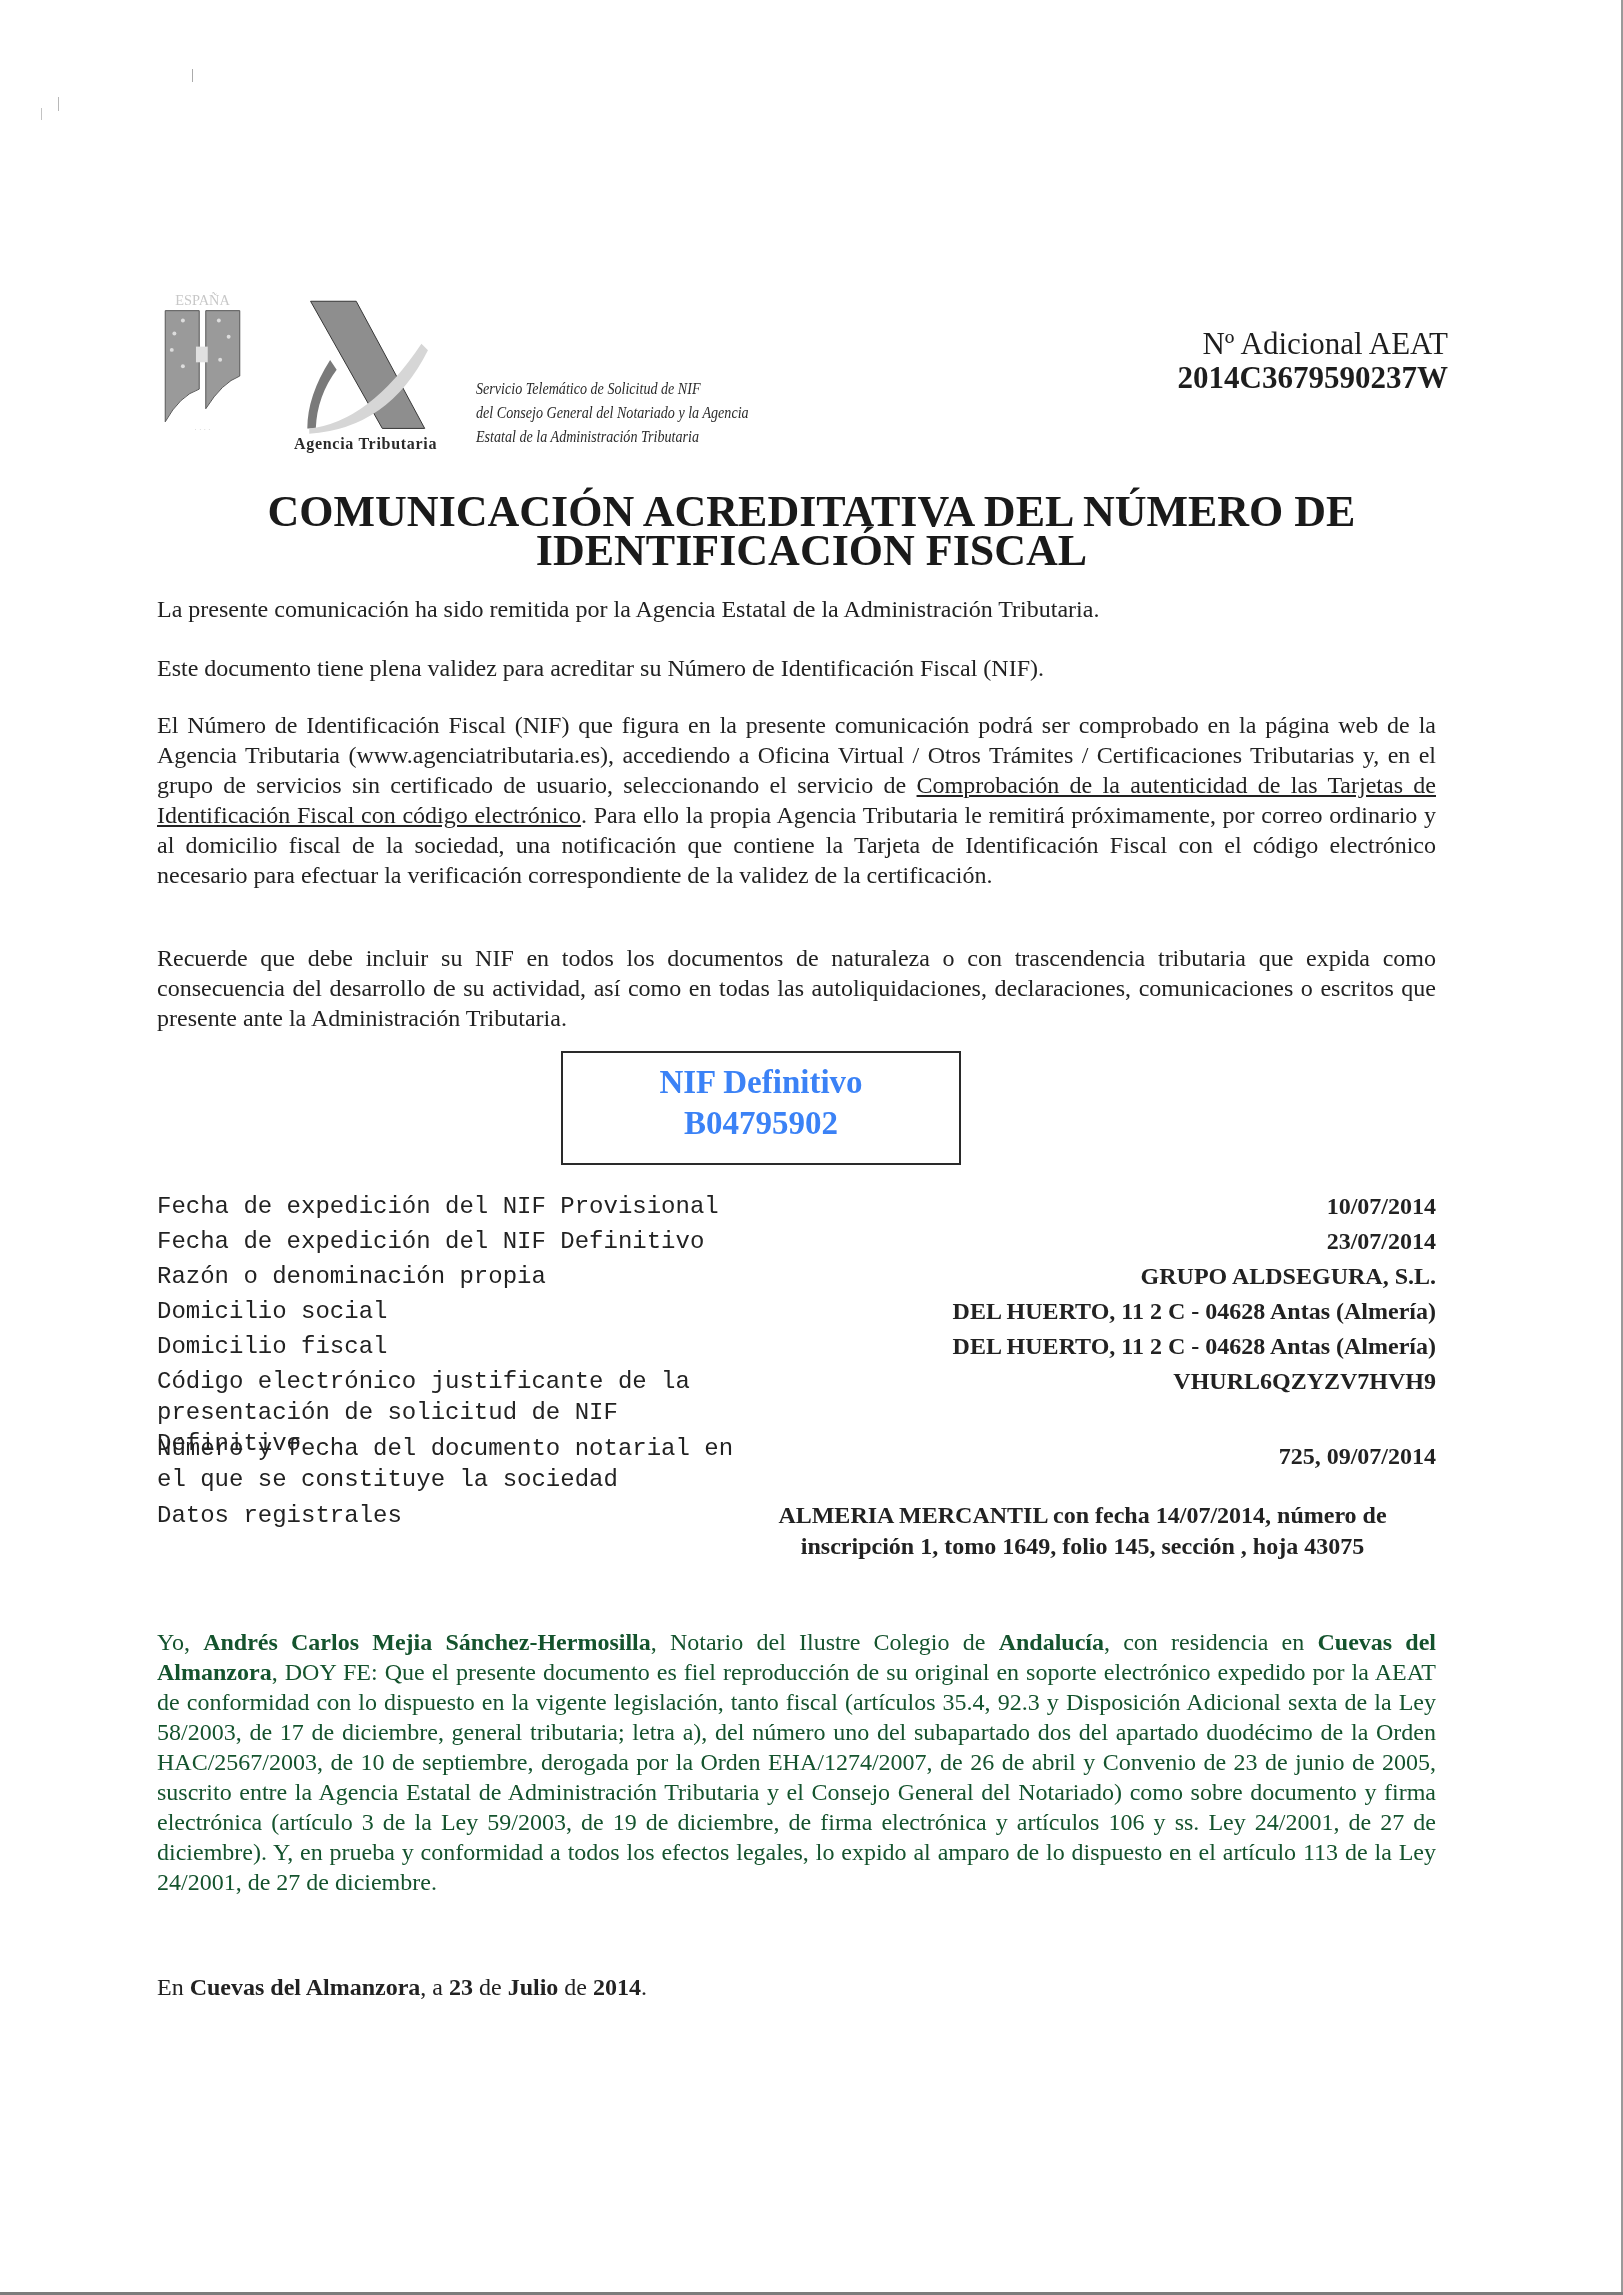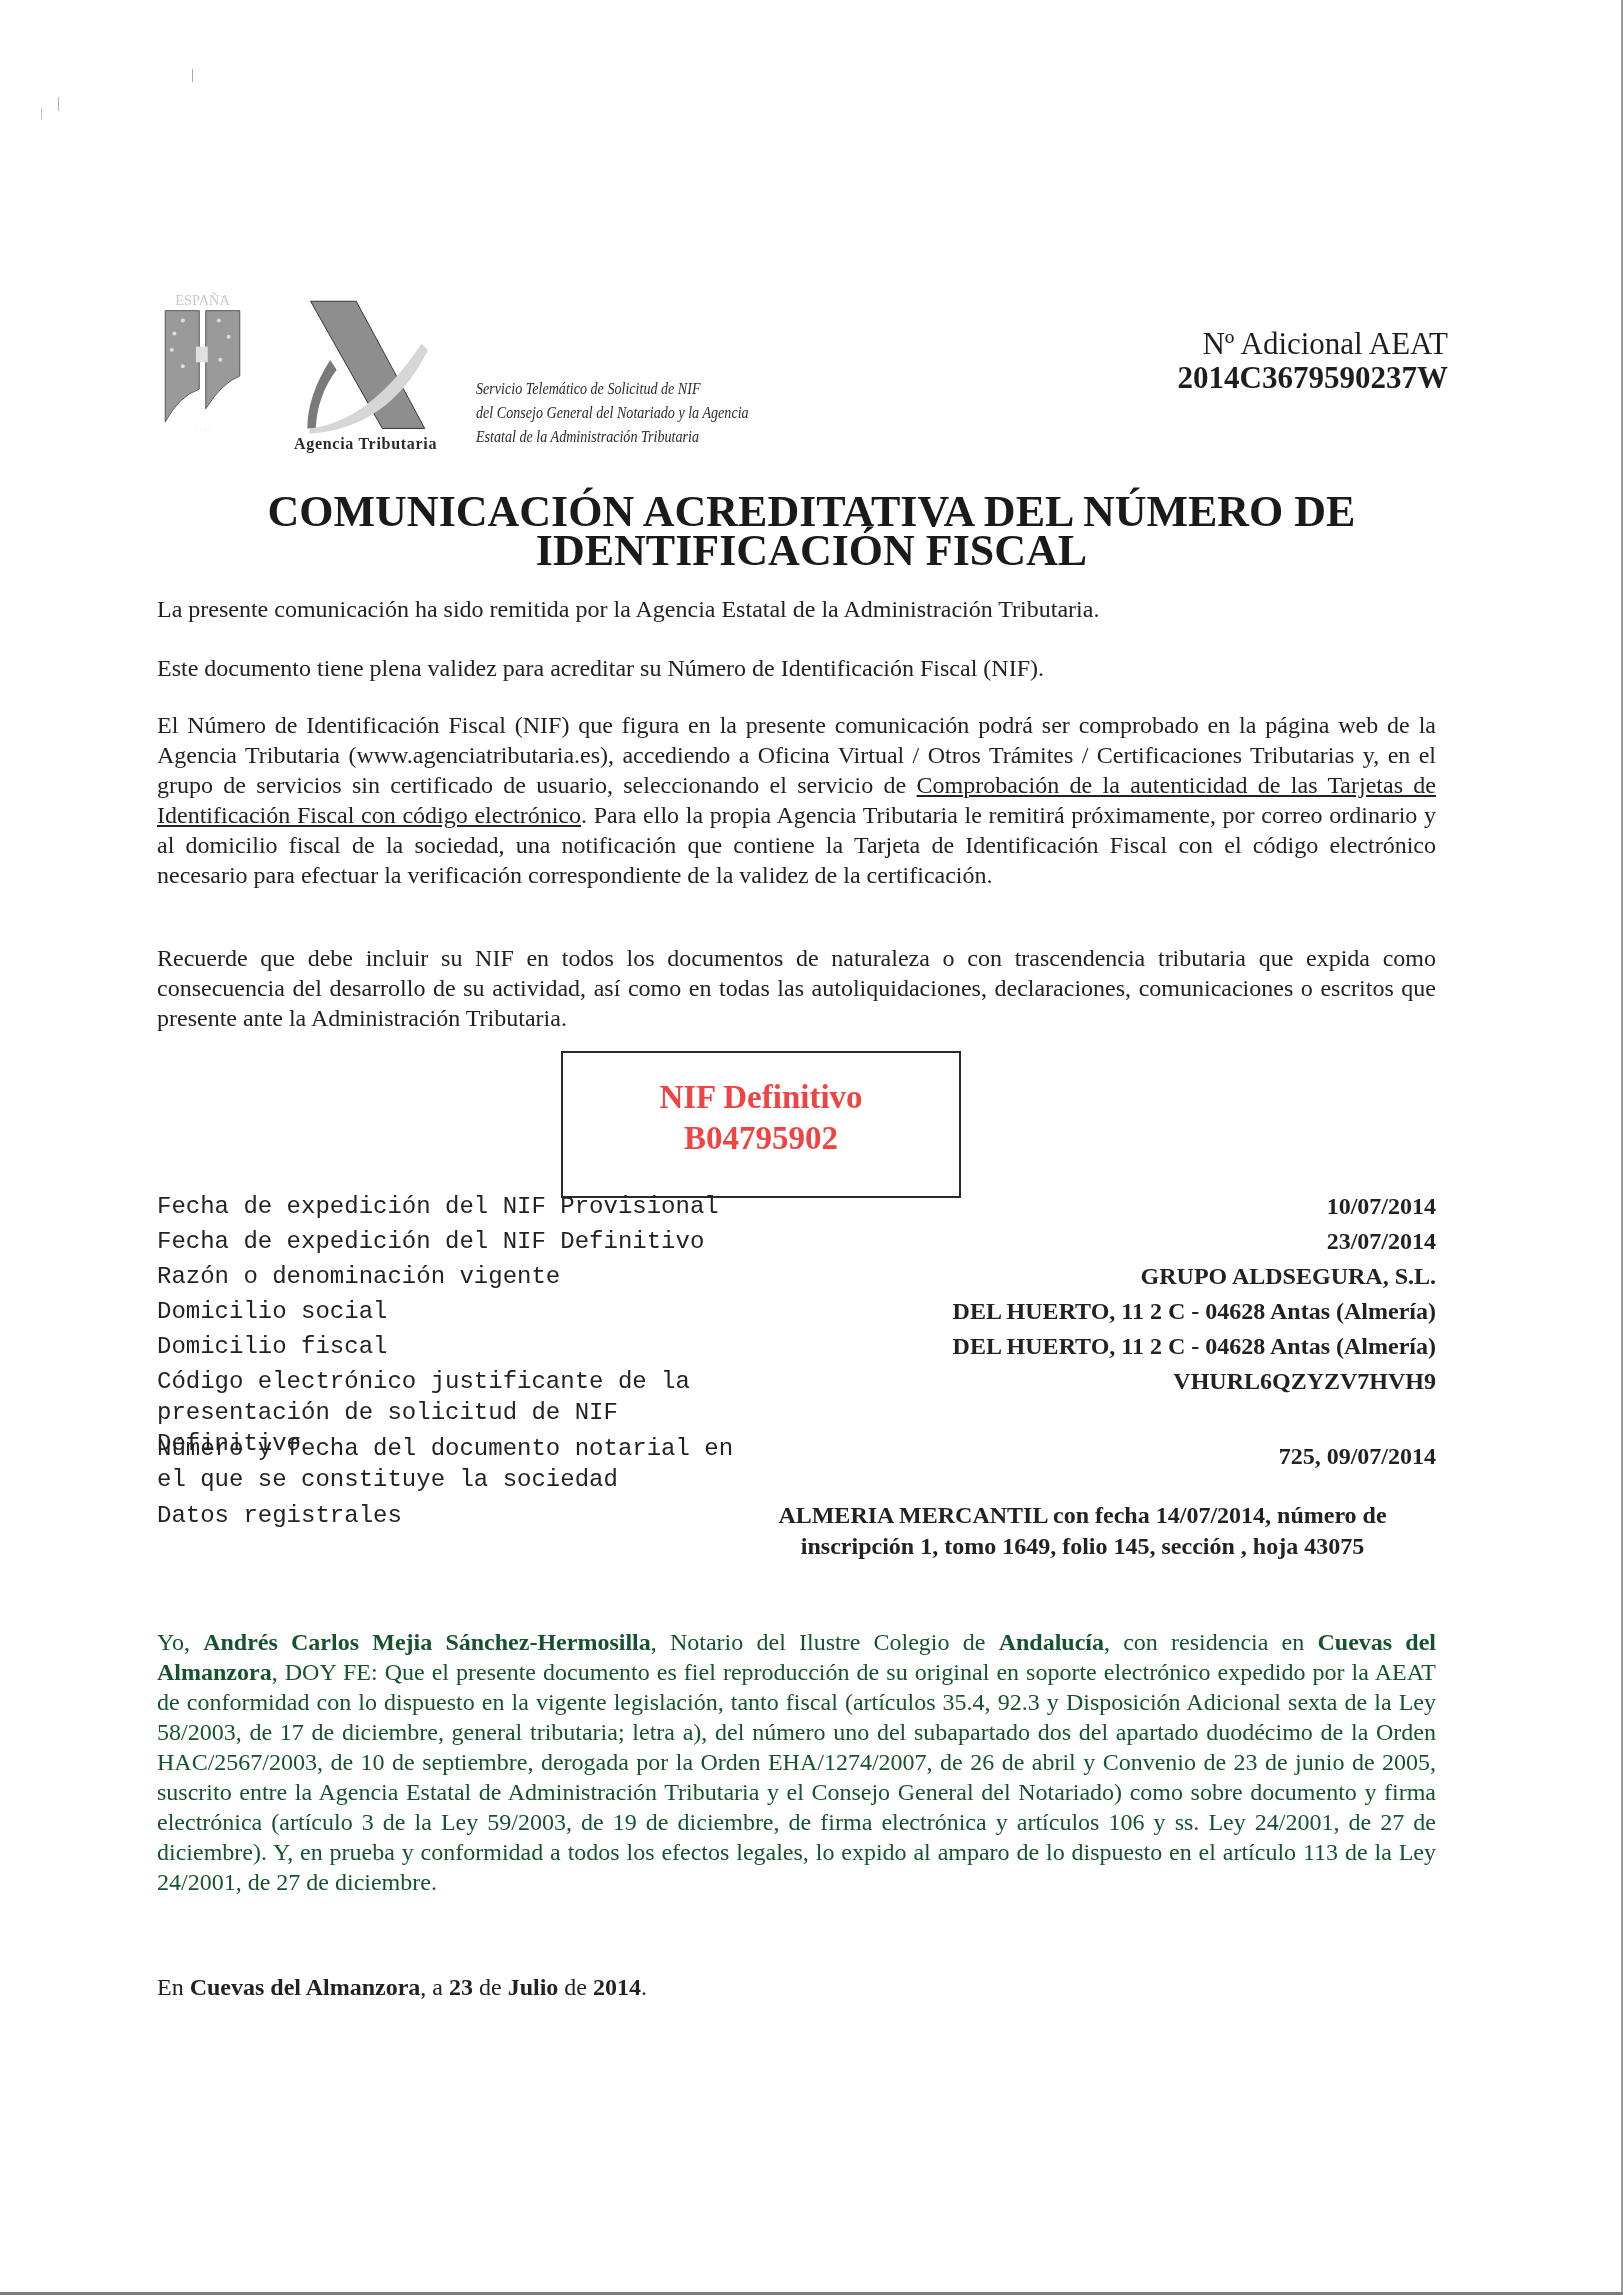--- a/index.html
+++ b/index.html
@@ -35,23 +35,23 @@
     font-size: 44px; font-weight: bold; line-height: 39px; color: #1a1a1a;
   }
 
   .para {
     position: absolute; left: 157px; width: 1279px; font-size: 24px; line-height: 30px;
     text-align: justify; color: #222;
   }
   .para .ul { text-decoration: underline; }
 
   .nif-box {
-    position: absolute; left: 561px; top: 1051px; width: 400px; height: 147px;
+    position: absolute; left: 561px; top: 1051px; width: 400px; height: 114px;
     border: 2px solid #2a2a2a; text-align: center; font-weight: bold; font-size: 33px;
-    line-height: 41px; color: #ef4444; box-sizing: border-box; padding-top: 24px;
+    line-height: 41px; color: #3b82f6; box-sizing: border-box; padding-top: 9px;
   }
 
   .details { position: absolute; left: 157px; top: 1191px; width: 1279px; }
   .row { position: relative; font-size: 24px; line-height: 35px; color: #222; }
   .row .label { display: inline-block; width: 589px; vertical-align: top; line-height: 31px; font-family: Liberation Mono, monospace; }
   .row .value {
     position: absolute; right: 0; top: 0; text-align: center; font-weight: bold; line-height: 31px;
   }
   .row.tall { height: 67px; }
   .row.short { height: 35px; }
@@ -124,21 +124,21 @@
 <div class="details">
   <div class="row short">
     <span class="label">Fecha de expedición del NIF Provisional</span>
     <span class="value">10/07/2014</span>
   </div>
   <div class="row short">
     <span class="label">Fecha de expedición del NIF Definitivo</span>
     <span class="value">23/07/2014</span>
   </div>
   <div class="row short">
-    <span class="label">Razón o denominación vigente</span>
+    <span class="label">Razón o denominación propia</span>
     <span class="value">GRUPO ALDSEGURA, S.L.</span>
   </div>
   <div class="row short">
     <span class="label">Domicilio social</span>
     <span class="value">DEL HUERTO, 11 2 C - 04628  Antas (Almería)</span>
   </div>
   <div class="row short">
     <span class="label">Domicilio fiscal</span>
     <span class="value">DEL HUERTO, 11 2 C - 04628  Antas (Almería)</span>
   </div>

